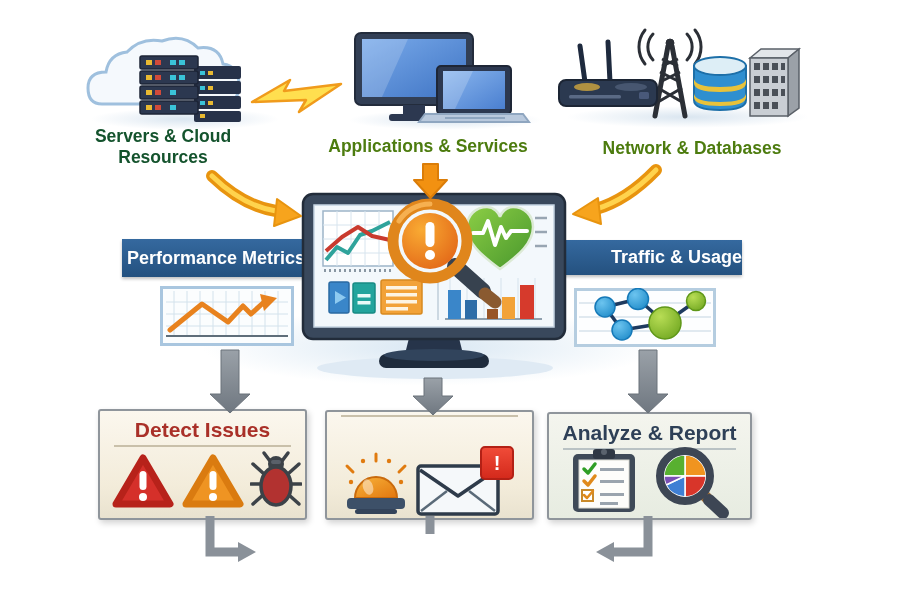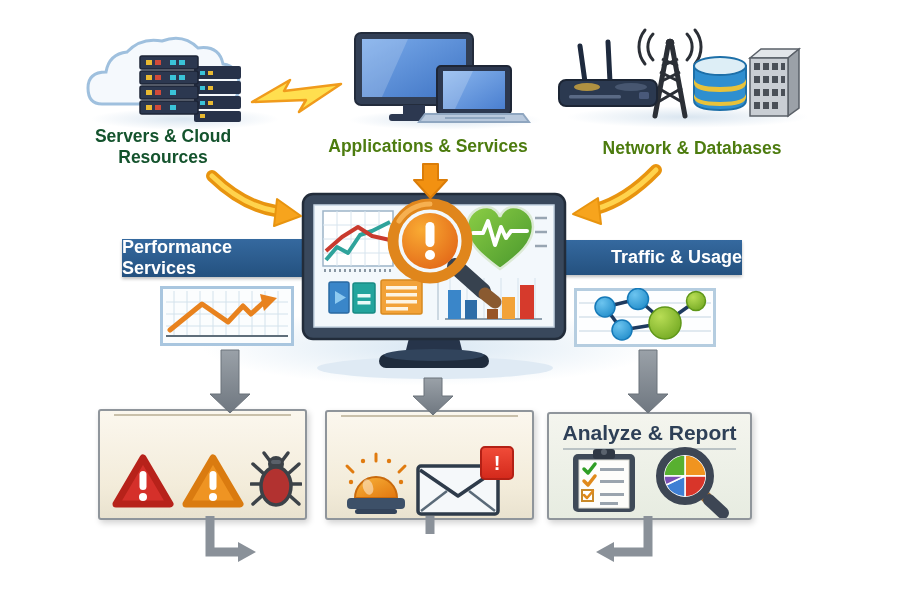--- a/index.html
+++ b/index.html
@@ -167,21 +167,21 @@
         <ellipse cx="32" cy="61" rx="13" ry="4" fill="#c8a13e" opacity="0.85"></ellipse>
         <ellipse cx="76" cy="61" rx="16" ry="4" fill="#5a6a85" opacity="0.6"></ellipse>
         <rect x="14" y="69" width="52" height="3.5" rx="1.5" fill="#5a6a85"></rect>
         <rect x="84" y="66" width="10" height="7" rx="1.5" fill="#49597a"></rect>
       </g>
     </svg>
   </div>
   <div class="abs src-label z1" style="left:592px;top:138px;width:200px;white-space:nowrap;">Network &amp; Databases</div>
 
   <div class="abs banner" style="left:122px;top:239px;width:188px;height:38px;">
-    <span>Performance Services</span>
+    <span>Performance Metrics</span>
   </div>
   <div class="abs banner" style="left:558px;top:240px;width:184px;height:35px;justify-content:flex-end;">
     <span>Traffic &amp; Usage</span>
   </div>
 
   <svg class="abs z1" style="left:160px;top:286px;" width="134" height="60" viewBox="0 0 134 60">
     <rect x="1.5" y="1.5" width="131" height="57" fill="#fbfdfe" stroke="#a9c6df" stroke-width="3"></rect>
     <g stroke="#d3e2ec" stroke-width="1">
       <path d="M14,5 V50 M27,5 V50 M40,5 V50 M53,5 V50 M66,5 V50 M79,5 V50 M92,5 V50 M105,5 V50 M118,5 V50"></path>
       <path d="M6,16 H128 M6,28 H128 M6,40 H128"></path>
@@ -336,20 +336,21 @@
     <g>
       <line x1="430" y1="516" x2="430" y2="534" stroke="#8a9199" stroke-width="9"></line>
     </g>
     <g>
       <path d="M648,516 L648,552 L614,552" fill="none" stroke="#8a9199" stroke-width="9"></path>
       <polygon points="614,542 596,552 614,562" fill="#8a9199"></polygon>
     </g>
   </svg>
 
   <div class="abs outcome cream" style="left:98px;top:409px;width:205px;height:107px;">
+    <div class="outcome-title red">Detect Issues</div>
     <div class="outcome-rule"></div>
     <svg class="abs" style="left:12px;top:42px;" width="62" height="56" viewBox="0 0 62 56">
       <polygon points="31,5 58,51 4,51" fill="#d5302a" stroke="#b7221a" stroke-width="7" stroke-linejoin="round"></polygon>
       <rect x="27.5" y="18" width="7" height="19" rx="3.5" fill="#ffffff"></rect>
       <circle cx="31" cy="44" r="4" fill="#ffffff"></circle>
     </svg>
     <svg class="abs" style="left:82px;top:42px;" width="62" height="56" viewBox="0 0 62 56">
       <polygon points="31,5 58,51 4,51" fill="#ef9422 " stroke="#da7b10" stroke-width="7" stroke-linejoin="round"></polygon>
       <rect x="27.5" y="18" width="7" height="19" rx="3.5" fill="#ffffff"></rect>
       <circle cx="31" cy="44" r="4" fill="#ffffff"></circle>

